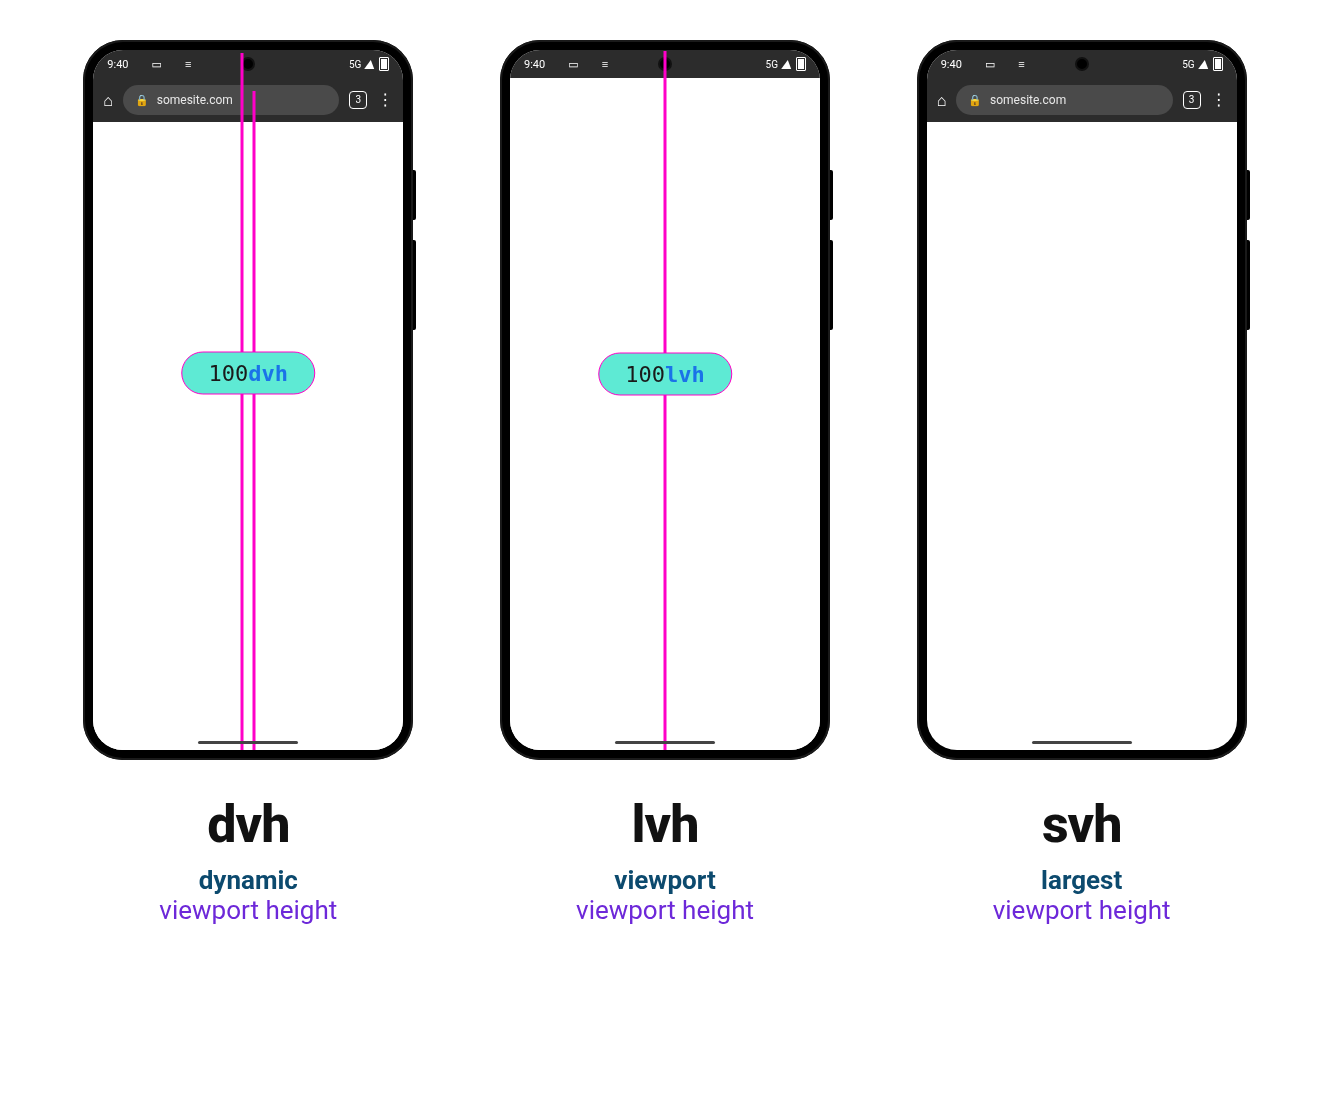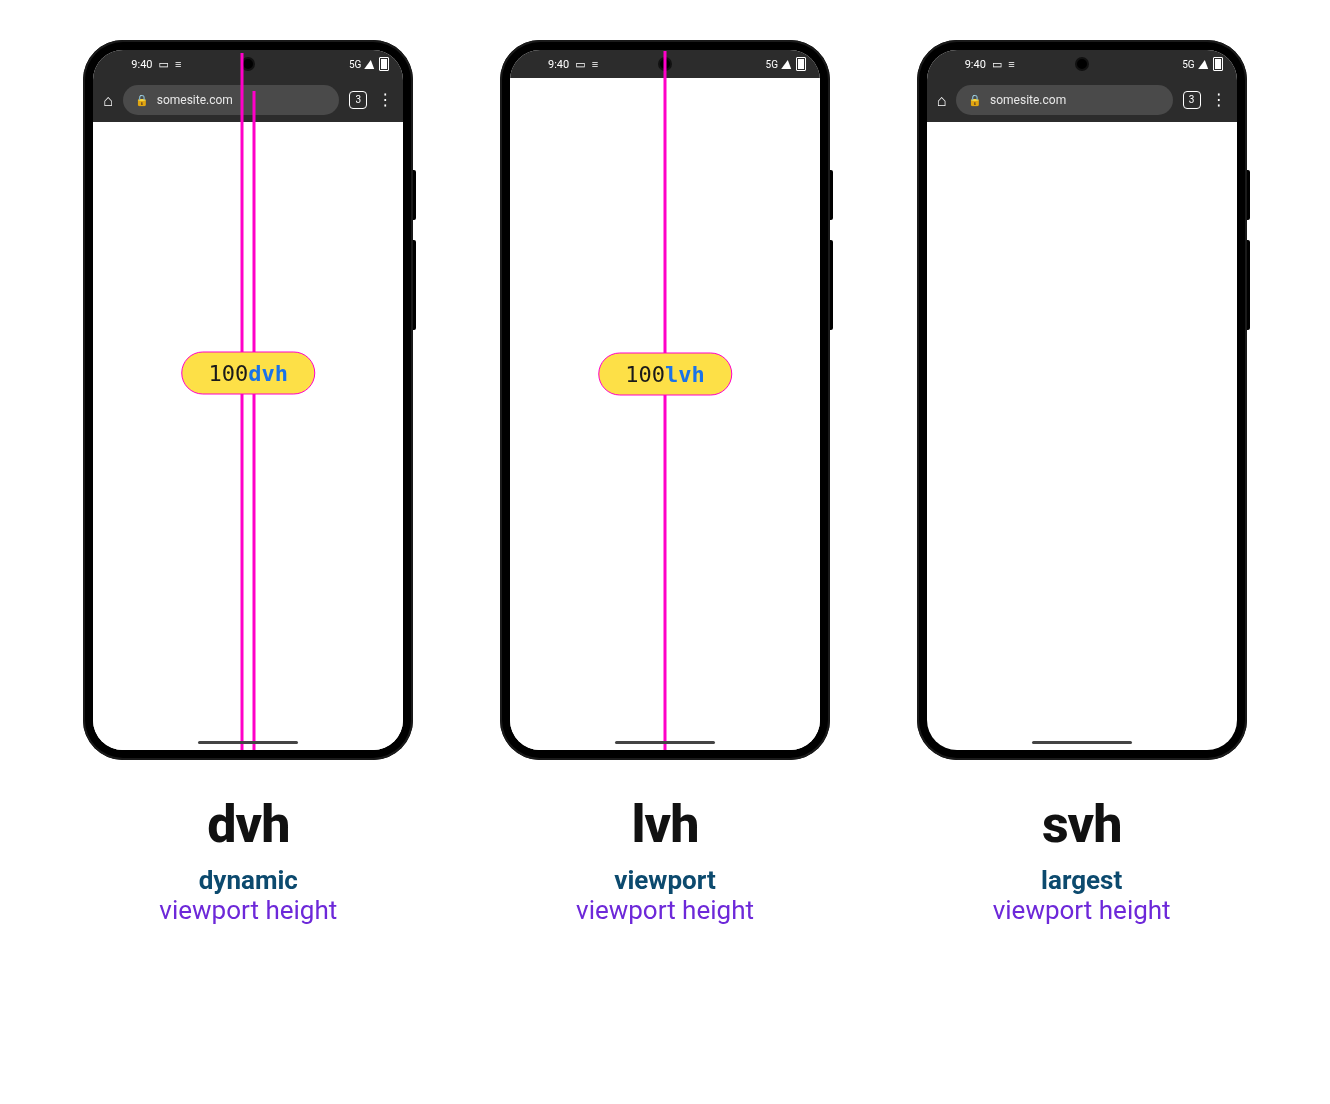--- a/index.html
+++ b/index.html
@@ -55,21 +55,21 @@
     height: 28px;
     background: #2c2c2c;
     color: #fff;
     display: flex;
     align-items: center;
     justify-content: space-between;
     padding: 0 14px;
     font-size: 11px;
     position: relative;
   }
-  .sb-left { display: flex; align-items: flex-start; gap: 6px; margin-left: 24px; }
+  .sb-left { display: flex; align-items: flex-start; gap: 23px; }
   .sb-right { display: flex; align-items: center; gap: 4px; font-size: 10px; }
   .camera {
     position: absolute;
     left: 50%;
     top: 50%;
     transform: translate(-50%, -50%);
     width: 14px;
     height: 14px;
     background: #000;
     border-radius: 50%;
@@ -131,21 +131,21 @@
     position: absolute;
     width: 3px;
     background: #ff00c8;
     left: 50%;
     transform: translateX(-50%);
   }
   .pill {
     position: absolute;
     left: 50%;
     transform: translate(-50%, -50%);
-    background: #fde047;
+    background: #5eead4;
     border: 1.5px solid #ff00c8;
     border-radius: 999px;
     padding: 8px 26px;
     font-family: ui-monospace, Menlo, Consolas, monospace;
     font-size: 22px;
     white-space: nowrap;
     z-index: 5;
     color: #1a1a1a;
   }
   .pill .unit { color: #1a73e8; font-weight: 600; }

